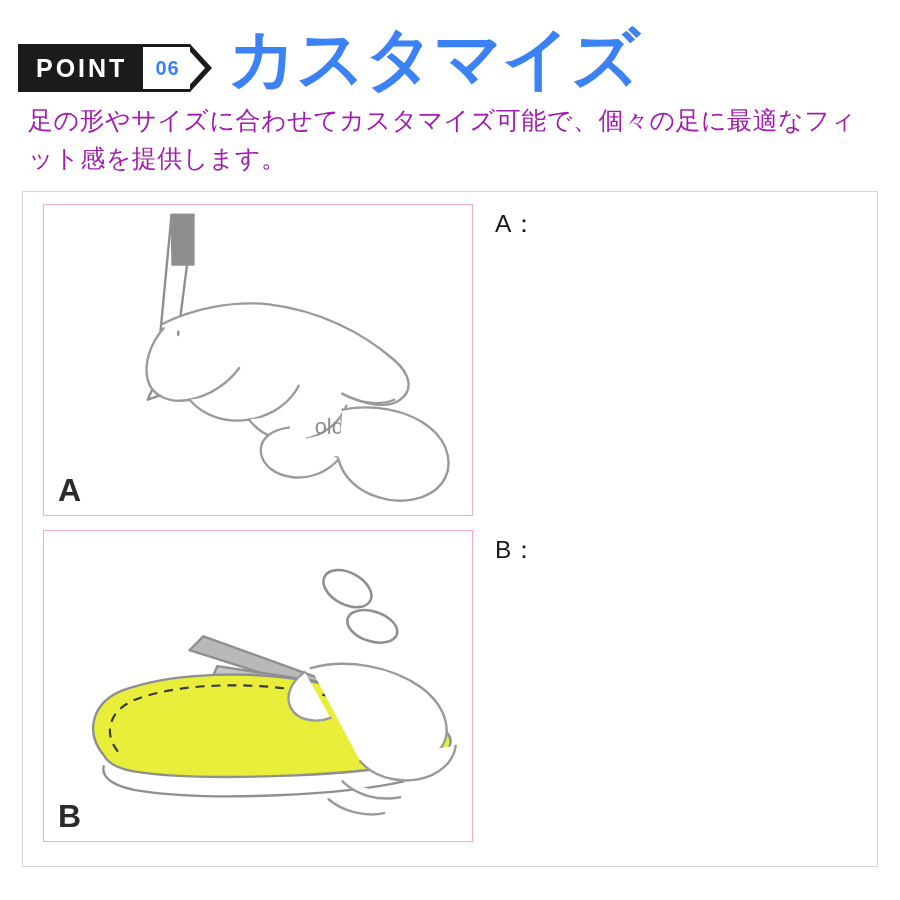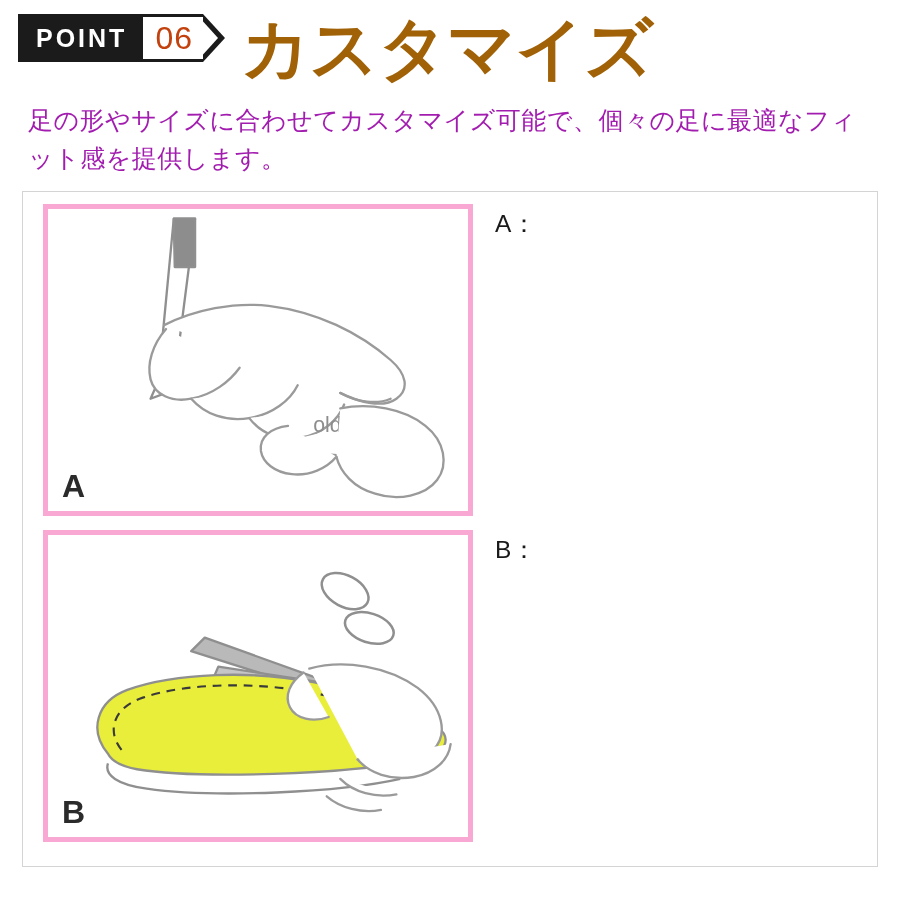--- a/index.html
+++ b/index.html
@@ -12,21 +12,21 @@
     height: 900px;
     font-family: "Liberation Sans", sans-serif;
     color: #1a1a1a;
     overflow: hidden;
     position: relative;
   }
 
   
   .header {
     display: flex;
-    align-items: flex-start;
+    align-items: flex-end;
     padding: 14px 0 0 18px;
     height: 92px;
     box-sizing: border-box;
   }
   .point-tag {
     display: flex;
     align-items: stretch;
     height: 48px;
     flex: 0 0 auto;
   }
@@ -45,23 +45,23 @@
     position: relative;
     background: #ffffff;
     border-top: 3px solid #1b1b1b;
     border-bottom: 3px solid #1b1b1b;
     display: flex;
     align-items: center;
     padding: 0 10px 0 12px;
     box-sizing: border-box;
   }
   .point-num {
-    font-size: 32px;
-    font-weight: normal;
-    color: #c2410c;
+    font-size: 20px;
+    font-weight: bold;
+    color: #3b82f6;
     line-height: 1;
     letter-spacing: 1px;
   }
   .point-arrow-inner {
     position: relative;
     width: 22px;
     height: 48px;
   }
   .point-arrow-inner:before {
     content: "";
@@ -76,21 +76,21 @@
     content: "";
     position: absolute;
     left: -4px; top: 3px;
     width: 0; height: 0;
     border-top: 21px solid transparent;
     border-bottom: 21px solid transparent;
     border-left: 19px solid #ffffff;
   }
 
   .headline {
-    color: #a16207;
+    color: #3b82f6;
     font-size: 68px;
     font-weight: bold;
     line-height: 1;
     margin-left: 16px;
     letter-spacing: -1px;
     white-space: nowrap;
     font-family: "Liberation Sans", sans-serif;
   }
 
   
@@ -117,21 +117,21 @@
     align-items: flex-start;
     padding: 0 18px 0 20px;
     box-sizing: border-box;
   }
   .row + .row { margin-top: 14px; }
 
   .figure {
     flex: 0 0 auto;
     width: 430px;
     height: 312px;
-    border: 5px solid #f9a8d4;
+    border: 1px solid #f9a8d4;
     background: #ffffff;
     position: relative;
     box-sizing: border-box;
   }
   .figure svg { display: block; width: 100%; height: 100%; }
   .fig-label {
     position: absolute;
     left: 14px;
     bottom: 6px;
     font-size: 32px;

